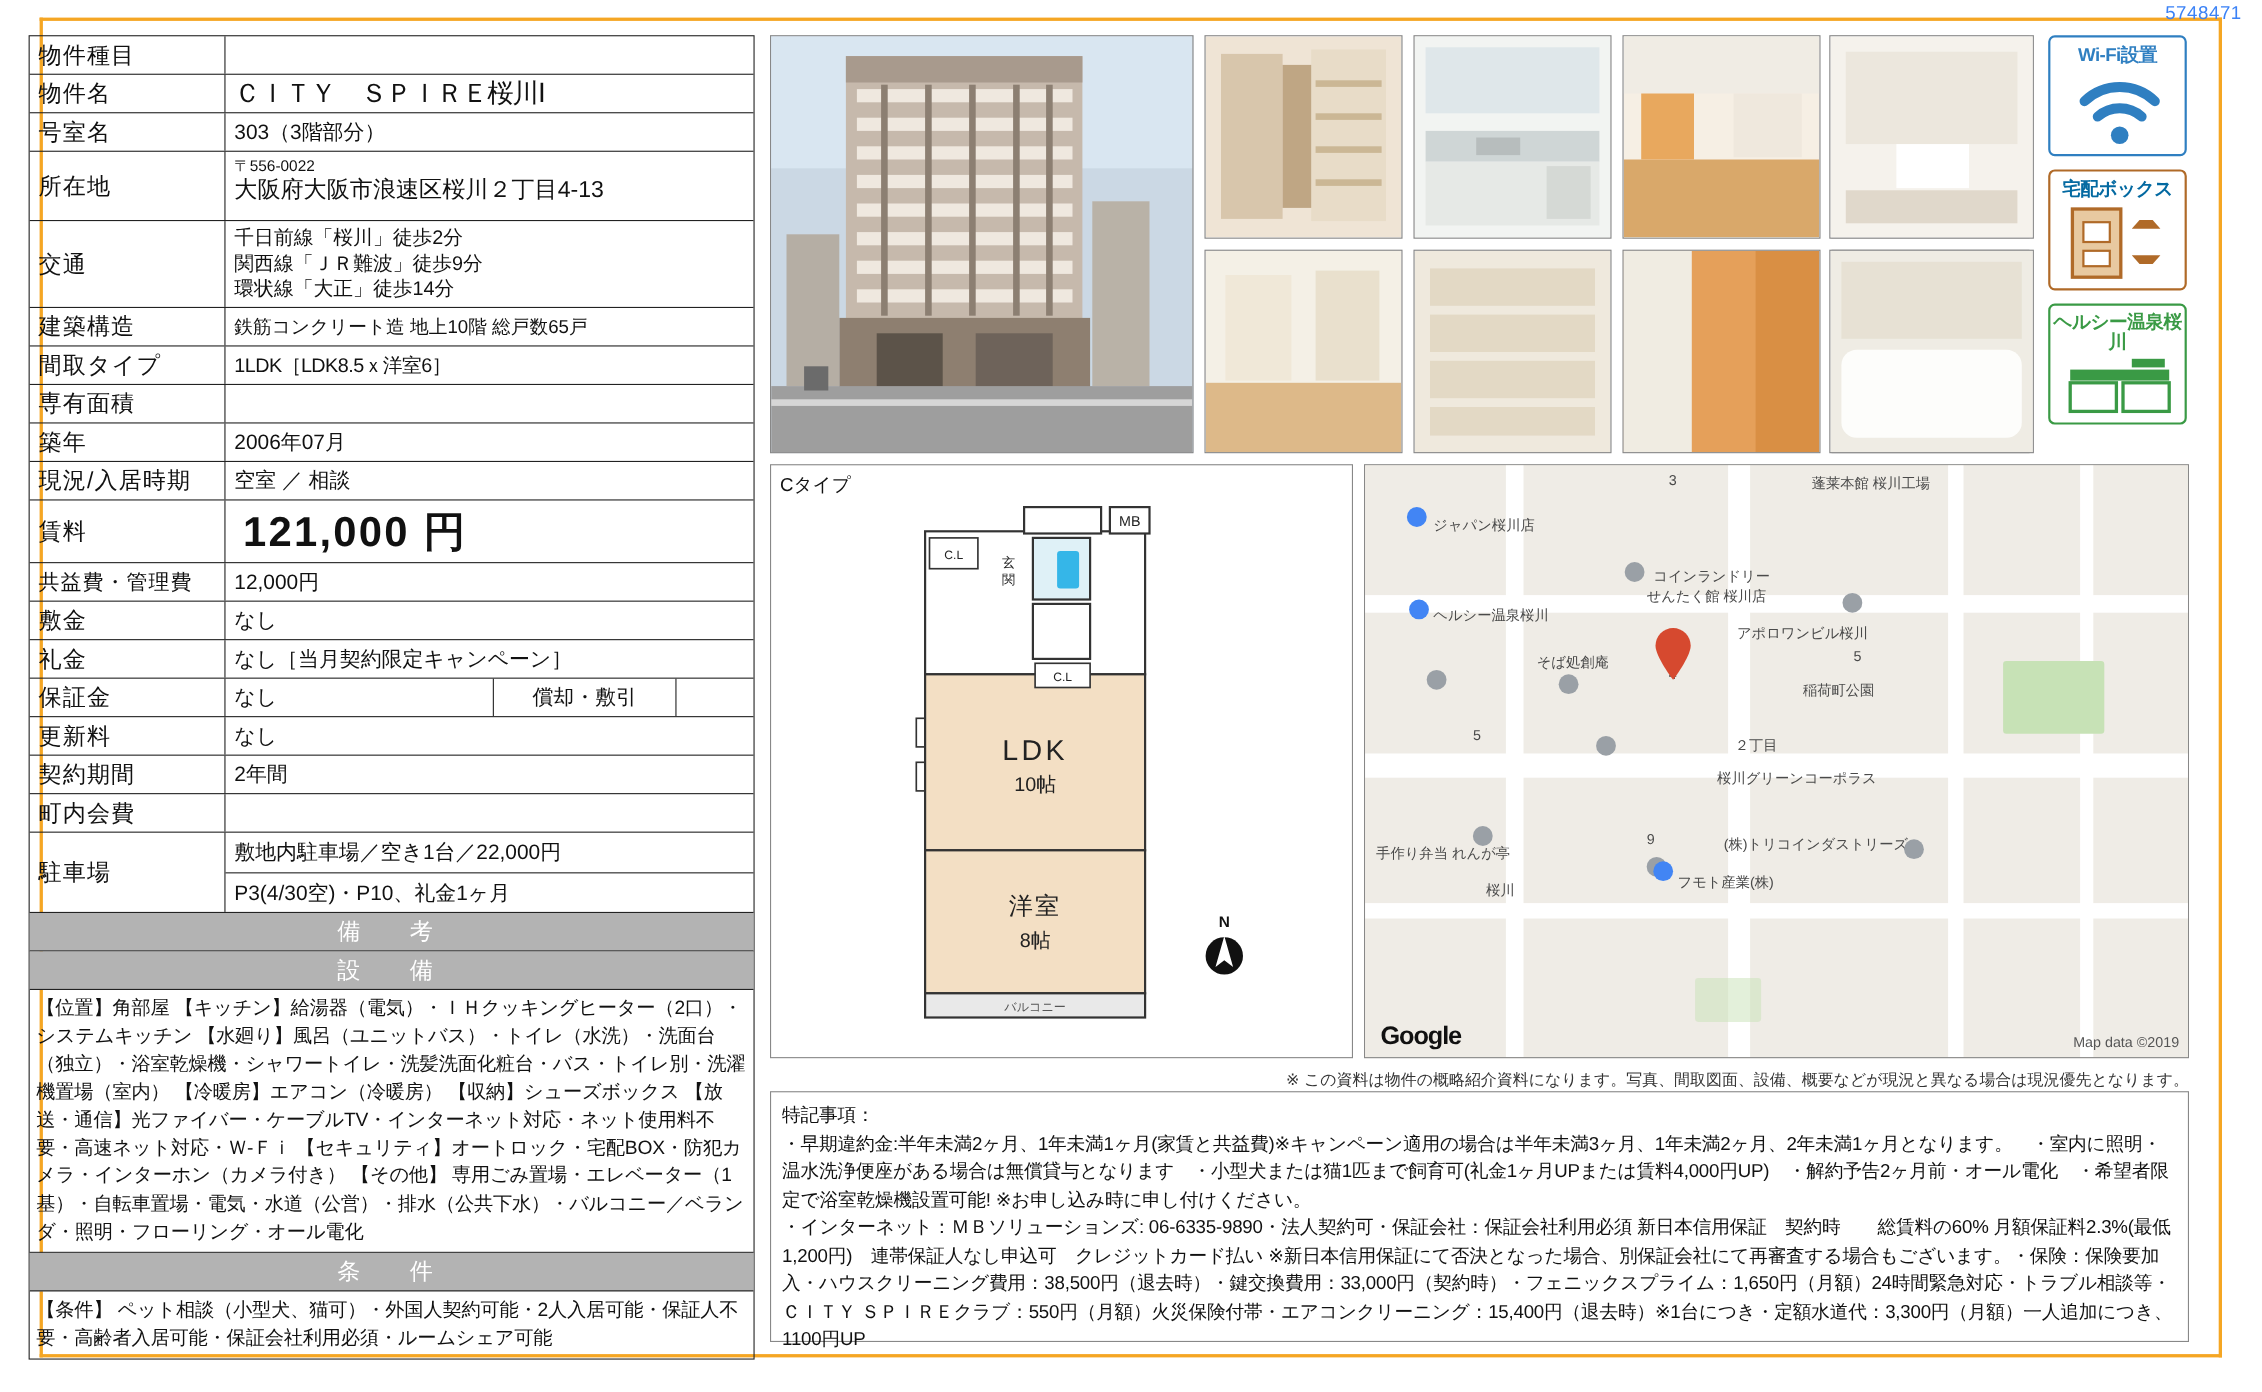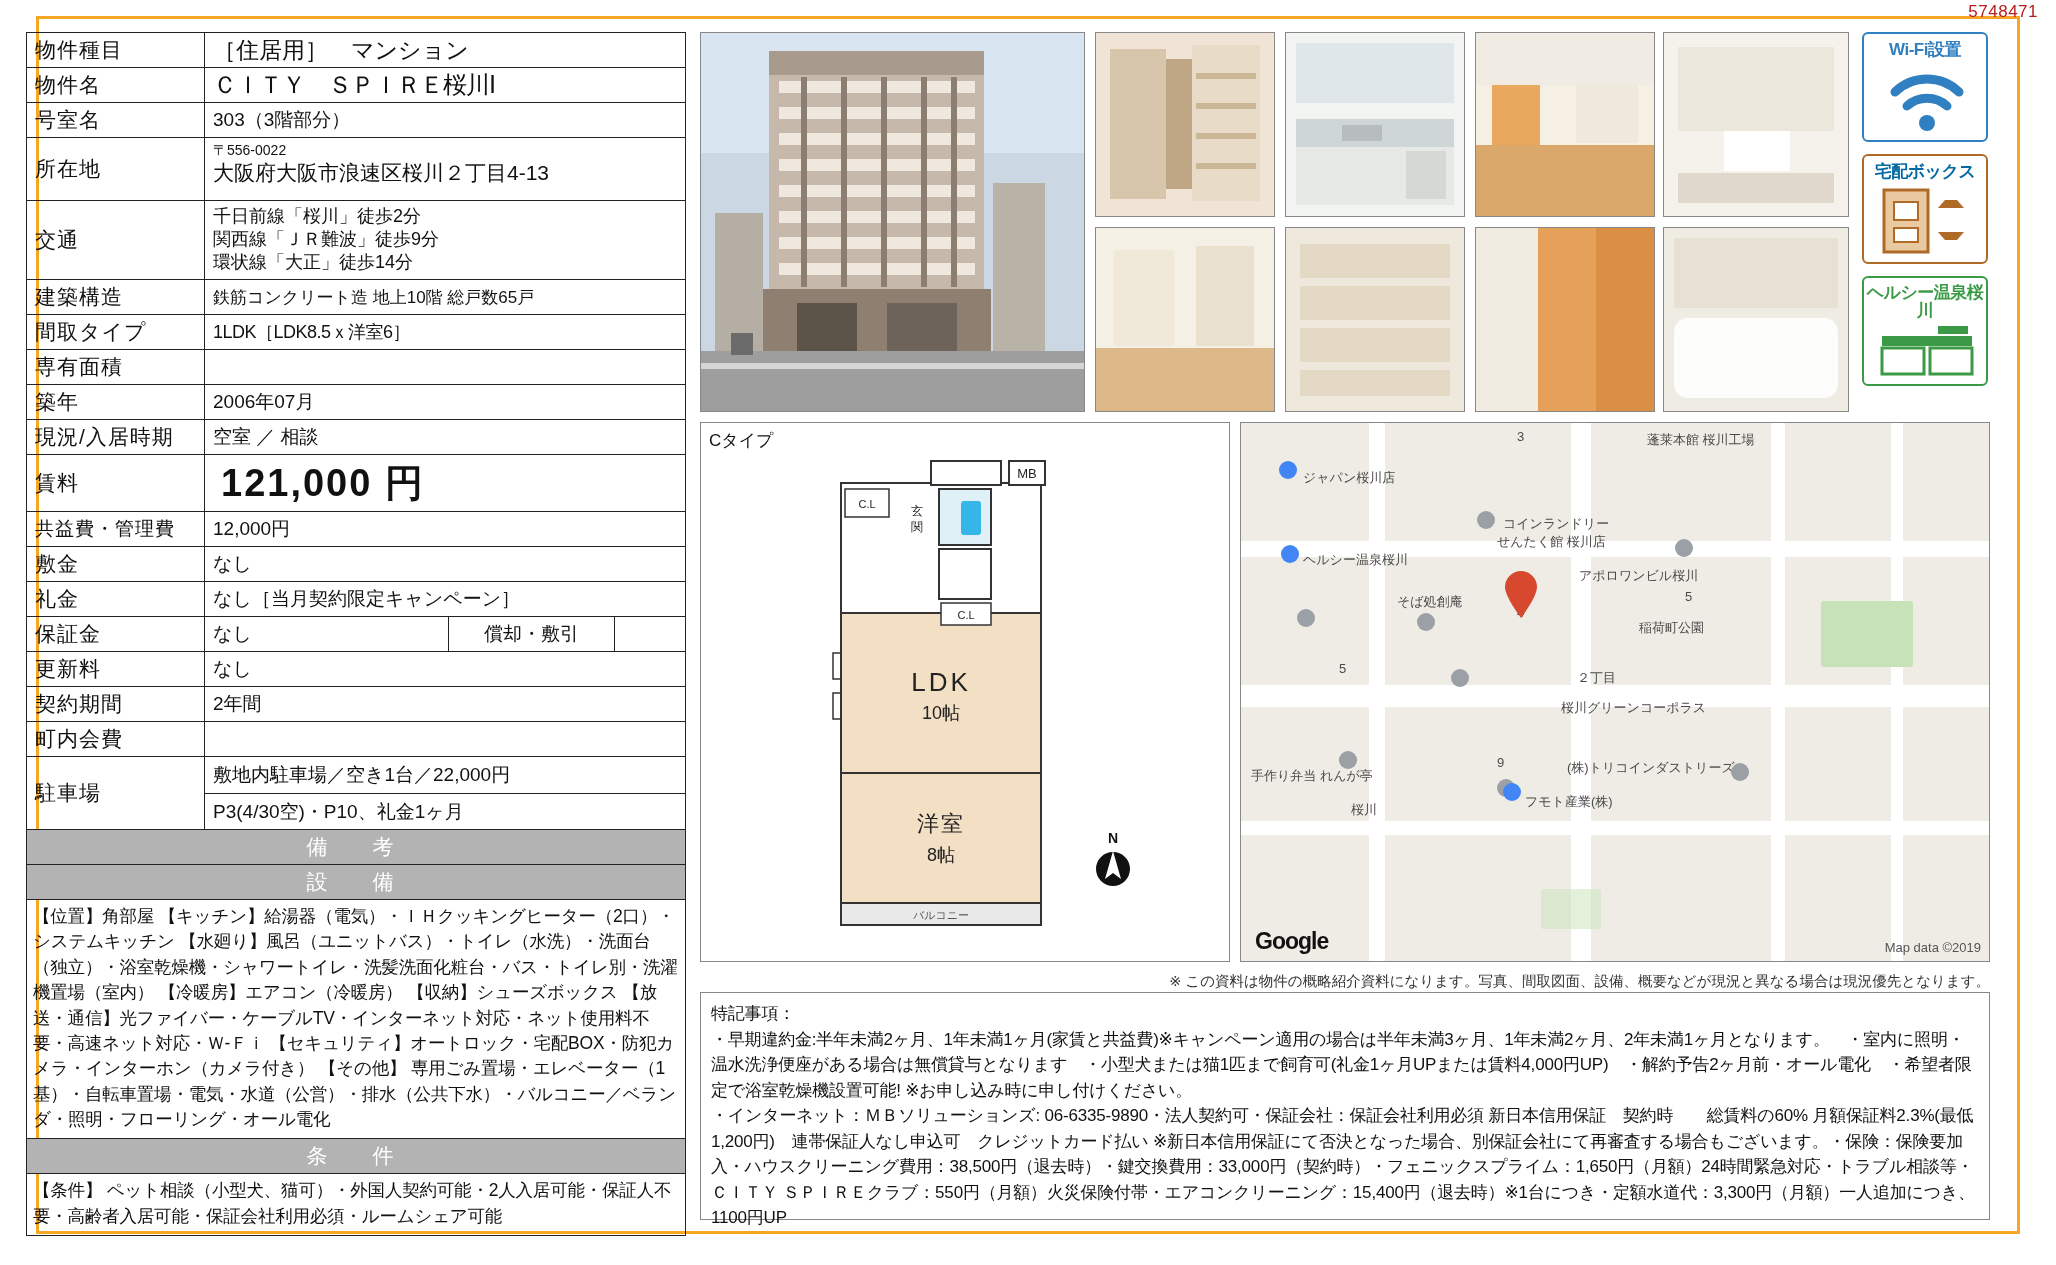--- a/index.html
+++ b/index.html
@@ -1,18 +1,18 @@
 <!DOCTYPE html>
 <html><head>
 <meta charset="utf-8">
 <style>
   html,body{margin:0;padding:0;background:#ffffff;}
   body{width:2056px;height:1265px;font-family:"Liberation Sans","DejaVu Sans",sans-serif;color:#111;position:relative;overflow:hidden;}
   .page{position:absolute;left:0;top:0;width:2056px;height:1265px;}
-  .doc-id{position:absolute;right:18px;top:2px;font-size:17px;color:#b91c1c;letter-spacing:.5px;}
+  .doc-id{position:absolute;right:18px;top:2px;font-size:17px;color:#3b82f6;letter-spacing:.5px;}
   .topline{position:absolute;left:36px;top:16px;width:1984px;height:3px;background:#f5a623;}
   .rightline{position:absolute;left:2017px;top:16px;width:3px;height:1218px;background:#f5a623;}
   .bottomline{position:absolute;left:36px;top:1231px;width:1984px;height:3px;background:#f5a623;}
   .leftline{position:absolute;left:36px;top:16px;width:3px;height:1218px;background:#f5a623;}
 
   
   .spec{position:absolute;left:26px;top:32px;width:660px;border:1px solid #222;box-sizing:border-box;}
   .row{display:flex;border-bottom:1px solid #222;min-height:34px;}
   .row:last-child{border-bottom:none;}
   .lab{width:178px;min-width:178px;border-right:1px solid #222;display:flex;align-items:center;padding-left:8px;font-size:21px;letter-spacing:1px;box-sizing:border-box;}
@@ -82,21 +82,20 @@
   <div class="topline"></div>
   <div class="leftline"></div>
   <div class="rightline"></div>
   <div class="bottomline"></div>
   <div class="doc-id">5748471</div>
 
   <div class="spec">
 
     <div class="row">
       <div class="lab">物件種目</div>
-      <div class="val" style="font-size:23px;">［住居用］　マンション</div>
     </div>
 
     <div class="row">
       <div class="lab">物件名</div>
       <div class="val" style="font-size:24px;letter-spacing:-1px;">ＣＩＴＹ　ＳＰＩＲＥ桜川Ⅰ</div>
     </div>
 
     <div class="row">
       <div class="lab">号室名</div>
       <div class="val">303（3階部分）</div>

